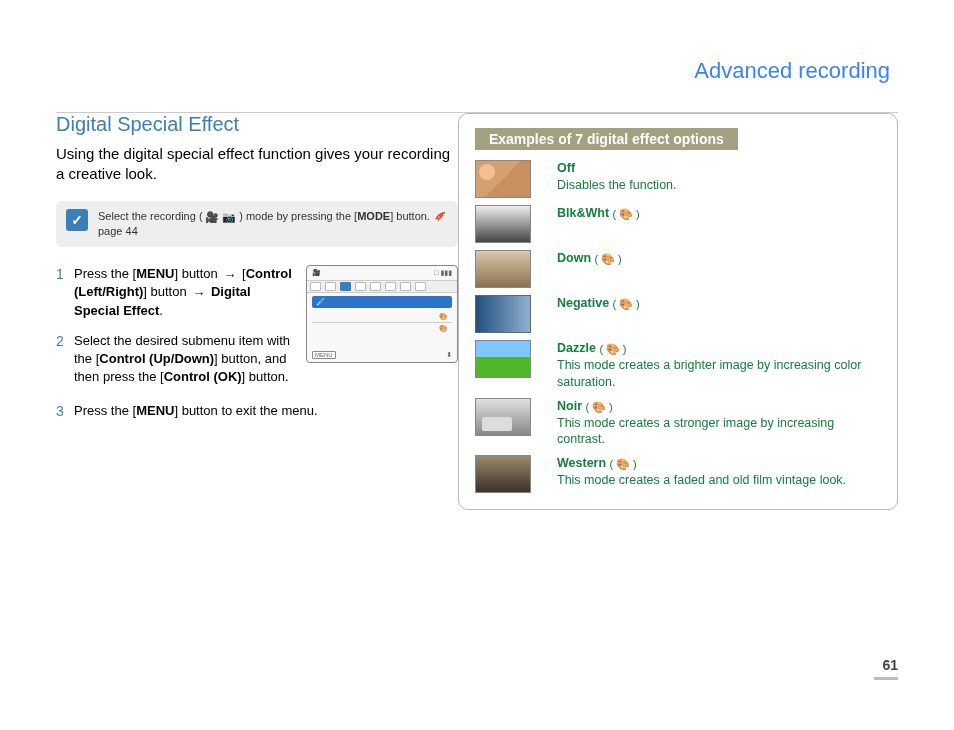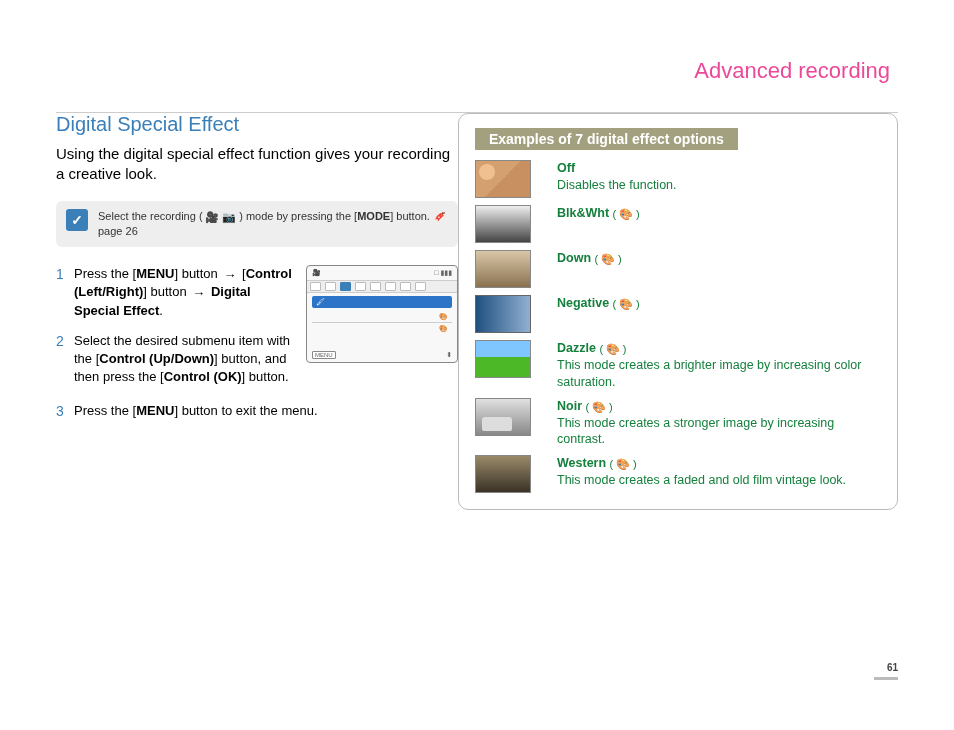--- a/index.html
+++ b/index.html
@@ -13,21 +13,21 @@
   }
   .page {
     padding: 58px 56px 40px 56px;
     width: 100%;
     height: 100%;
     position: relative;
   }
   .header-title {
     text-align: right;
     font-size: 22px;
-    color: #ec4899;
+    color: #3b82f6;
     font-weight: 300;
     padding-right: 8px;
     padding-bottom: 6px;
     margin-bottom: 22px;
   }
   .header-rule { border: none; border-top: 1px solid #ccc; margin-top:2px;}
   .columns { display: flex; }
   .left-col { width: 402px; flex: none; }
   .right-col { flex: 1; }
   .section-title {
@@ -121,21 +121,21 @@
   .effect-name { font-weight: 700; }
   .glyph-icon {
     display:inline-block;
     font-size:11px;
     vertical-align: -1px;
   }
   .page-num {
     position: absolute;
     right: 56px;
     bottom: 50px;
-    font-size: 10px;
+    font-size: 14px;
     font-weight: 700;
     color: #444;
     text-align: right;
     border-bottom: 3px solid #bbb;
     padding-bottom: 4px;
     width: 24px;
   }
   b { font-weight:700; }
   .arrow { display:inline-block; padding:0 2px;}
   .bookmark { display:inline-block; transform: rotate(90deg); font-size:9px; padding:0 1px;}
@@ -153,21 +153,21 @@
     <div class="left-col">
       <div class="section-title">Digital Special Effect</div>
       <div class="intro-text">Using the digital special effect function gives your recording a creative look.</div>
 
       <div class="note-box">
         <div class="note-check">✓</div>
         <div class="note-text">
           <span>Select the recording (</span>
           <span class="glyph-icon">🎥</span>
           <span class="glyph-icon">📷</span>
-          <span>) mode by pressing the [</span><b>MODE</b><span>] button. </span><span class="bookmark">🔖</span><span>page 26</span>
+          <span>) mode by pressing the [</span><b>MODE</b><span>] button. </span><span class="bookmark">🔖</span><span>page 44</span>
         </div>
       </div>
 
       <div class="steps-row">
         <div class="steps-list">
 
           <div class="step">
             <div class="step-num">1</div>
             <div class="step-body">
               <span>Press the [</span><b>MENU</b><span>] button </span><span class="arrow">→</span>

